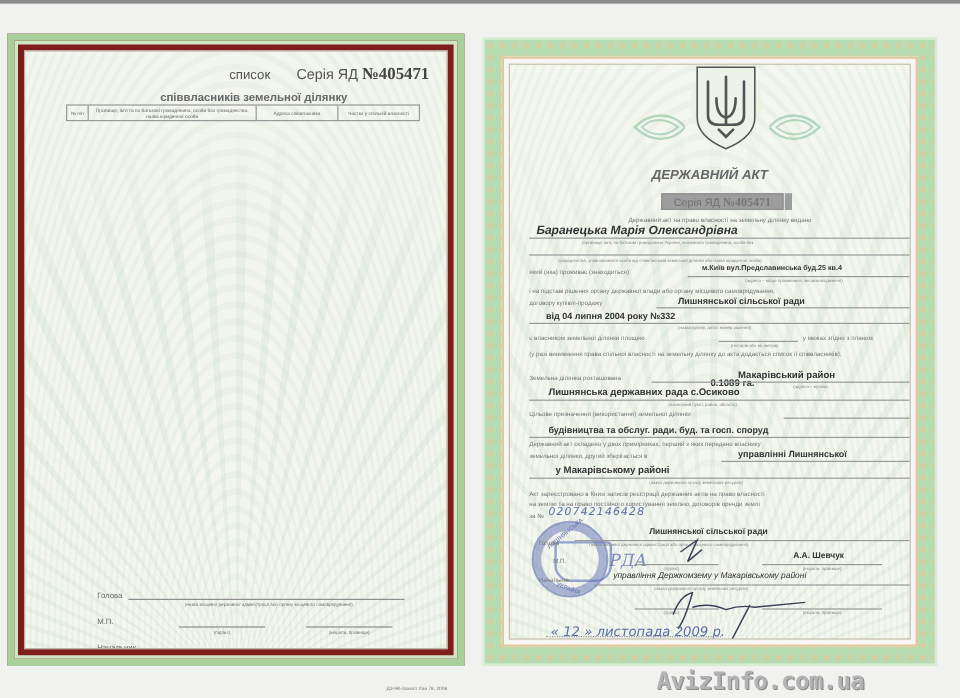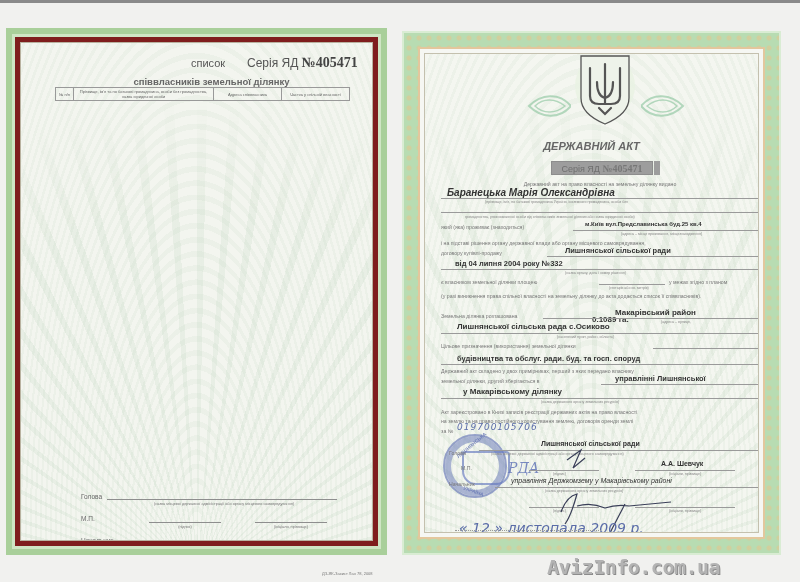--- a/index.html
+++ b/index.html
@@ -209,41 +209,41 @@
     <div class="hint" style="left:184px; top:232px;">(гектарів або кв. метрів)</div>
     <div class="row" style="top:225px; left:244px; width:90px;">у межах згідно з планом</div>
 
     <div class="row" style="top:239px; white-space:normal; line-height:7.5px;">(у разі виникнення права спільної власності на земельну ділянку до акта додається список її співвласників).</div>
 
     <div class="row" style="top:259px;">Земельна ділянка розташована</div>
     <div class="filled" style="left:154px; top:254px; font-size:8px;margin-left:36px;">Макарівський район</div>
     <div class="uline" style="left:118px; top:264px; width:216px; height:1px;"></div>
     <div class="hint" style="left:236px; top:266px;">(адреса – вулиця,</div>
 
-    <div class="filled" style="left:32px; top:268px; font-size:8px;">Лишнянської сільська рада с.Осиково</div>
+    <div class="filled" style="left:32px; top:268px; font-size:8px;">Лишнянська державних рада с.Осиково</div>
     <div class="uline" style="left:16px; top:279px; width:318px; height:1px;"></div>
     <div class="hint" style="left:132px; top:281px;">(населений пункт, район, область)</div>
 
     <div class="row" style="top:289px;">Цільове призначення (використання) земельної ділянки</div>
     <div class="uline" style="left:228px; top:294px; width:106px; height:1px;"></div>
     <div class="filled" style="left:32px; top:300px; font-size:7.5px;">будівництва та обслуг. ради. буд. та госп. споруд</div>
     <div class="uline" style="left:16px; top:310px; width:318px; height:1px;"></div>
 
     <div class="row" style="top:314px;">Державний акт складено у двох примірниках, перший з яких передано власнику</div>
     <div class="row" style="top:324px;">земельної ділянки, другий зберігається в</div>
     <div class="filled" style="left:190px; top:320px; font-size:7.5px;">управлінні Лишнянської</div>
     <div class="uline" style="left:176px; top:330px; width:158px; height:1px;"></div>
-    <div class="filled" style="left:38px; top:333px; font-size:8px;">у Макарівському ділянку</div>
+    <div class="filled" style="left:38px; top:333px; font-size:8px;">у Макарівському районі</div>
     <div class="uline" style="left:16px; top:344px; width:318px; height:1px;"></div>
     <div class="hint" style="left:116px; top:346px;">(назва державного органу земельних ресурсів)</div>
 
     <div class="row" style="top:355px;">Акт зареєстровано в Книзі записів реєстрації державних актів на право власності</div>
     <div class="row" style="top:364px;">на землю та на право постійного користування землею, договорів оренди землі</div>
     <div class="row" style="top:374px;">за №</div>
-    <div class="hand" style="left:32px; top:368px; font-size:9px; letter-spacing:1px;">019700105706</div>
+    <div class="hand" style="left:32px; top:368px; font-size:9px; letter-spacing:1px;">020742146428</div>
 
     <div class="stamp">
       <div class="stamp-inner">РДА</div>
       <span class="stamp-text" style="left:8px; top:6px; transform:rotate(-40deg);">ЛИШНЯНСЬКА</span>
       <span class="stamp-text" style="left:18px; top:52px; transform:rotate(20deg);">УКРАЇНА</span>
     </div>
 
     <div class="row" style="top:396px; left:24px; width:30px;">Голова</div>
     <div class="filled" style="left:116px; top:386px; font-size:7px;">Лишнянської сільської ради</div>
     <div class="uline" style="left:54px; top:396px; width:280px; height:1px;"></div>
@@ -263,18 +263,18 @@
 
     <div class="uline" style="left:104px; top:453px; width:70px; height:1px;"></div>
     <div class="hint" style="left:128px; top:455px;">(підпис)</div>
     <div class="uline" style="left:210px; top:453px; width:100px; height:1px;"></div>
     <div class="hint" style="left:244px; top:455px;">(ініціали, прізвище)</div>
 
     <svg style="position:absolute; left:96px; top:392px; width:160px; height:110px;" viewBox="0 0 160 110">
       <path d="M46 14 L60 4 L52 22 L64 12 M40 66 Q46 50 56 48 Q50 70 44 78 M56 60 Q70 56 84 62 Q96 58 108 60 L150 56 M104 58 L78 108" fill="none" stroke="#3a3f58" stroke-width="1.2"></path>
     </svg>
 
-    <div class="hand" style="left:34px; top:466px; font-size:14px;">« 12 » листопада 2009 р.</div>
+    <div class="hand" style="left:34px; top:466px; font-size:11px;">« 12 » листопада 2009 р.</div>
     <div class="uline" style="left:30px; top:476px; width:146px; height:1px; border-bottom-style:dotted;"></div>
   </div>
 </div>
 
 <div class="watermark">AvizInfo.com.ua</div>
 
 </body></html>

